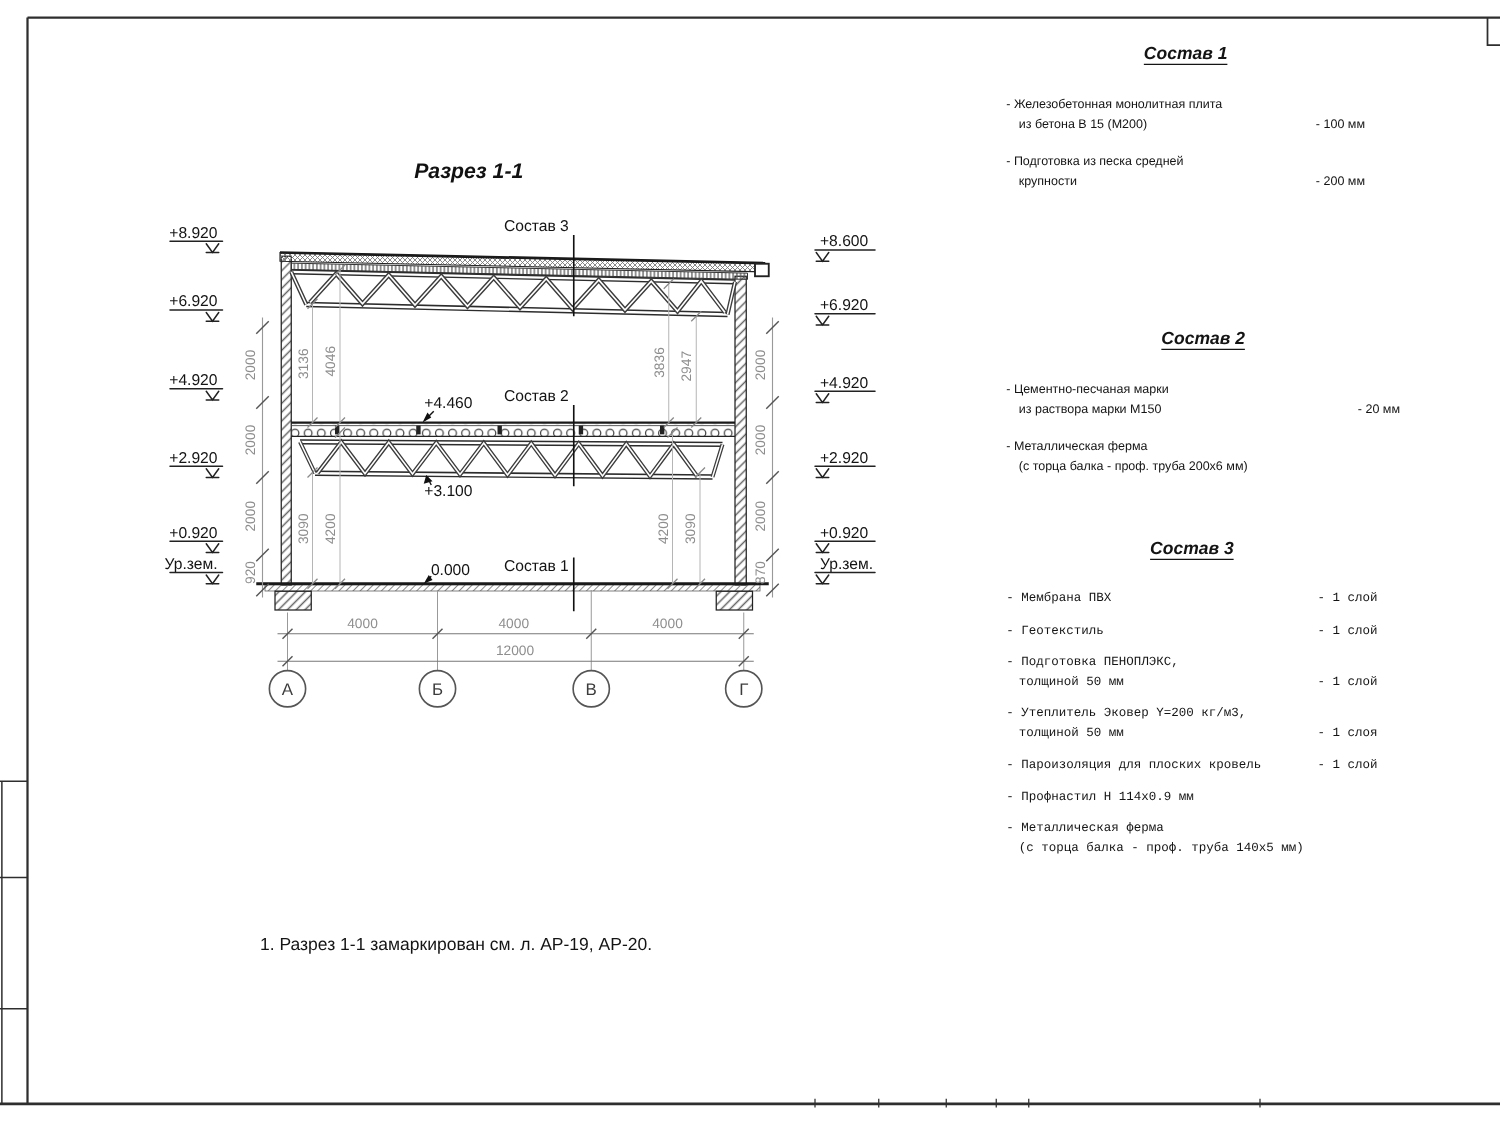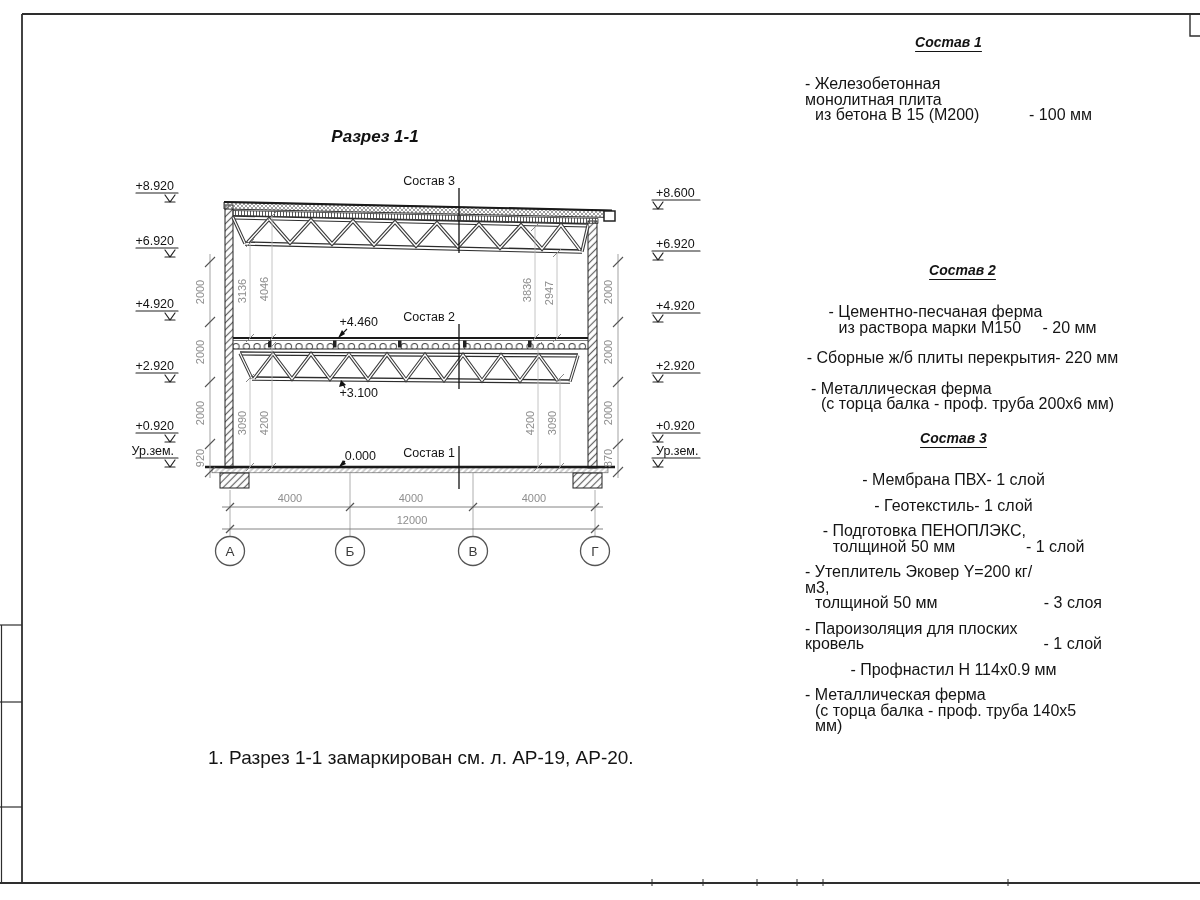--- a/index.html
+++ b/index.html
@@ -9,26 +9,26 @@
   svg{position:absolute;left:0;top:0;}
   svg text{font-family:"Liberation Sans",sans-serif;}
   .ttl{font-size:17px;font-style:italic;font-weight:bold;fill:#111;}
   .elev{font-size:12.5px;fill:#141414;}
   .lbl{font-size:12.5px;fill:#141414;}
   .dim{font-size:11px;fill:#8e8e8e;}
   .ax{font-size:13.5px;fill:#3c3c3c;}
   .spec{position:absolute;}
   .spec h3{margin:0 0 26px 0;font-size:14px;font-style:italic;font-weight:bold;
            text-align:center;text-decoration:underline;text-underline-offset:4px;}
-  .it{display:flex;justify-content:center;align-items:flex-end;
-      font-size:16px;line-height:15.5px;margin-bottom:15px;}
-  .spec3 .it{margin-bottom:10px;}
+  .it{display:flex;justify-content:space-between;align-items:flex-end;
+      font-size:10px;line-height:15.5px;margin-bottom:15px;}
+  .spec3 .it{margin-bottom:10px;font-family:Liberation Mono, monospace;}
   .cont{padding-left:10px;}
   .val{white-space:nowrap;}
-  .note{position:absolute;left:208px;top:747px;font-size:19px;}
+  .note{position:absolute;left:208px;top:747px;font-size:14px;}
   .s1{left:805px;top:34px;width:287px;}
   .s2{left:805px;top:262px;width:315px;}
   .s3{left:805px;top:430px;width:297px;}
 </style>
 </head>
 <body>
 
 <div class="sheet">
 
 <svg width="1200" height="900" viewBox="0 0 1200 900">
@@ -318,36 +318,37 @@
 
   <div class="spec s1">
     <h3>Состав 1</h3>
     <div class="it">
       <div>
           <div>- Железобетонная монолитная плита</div>
           <div class="cont">из бетона В 15 (М200)</div>
         </div>
       <div class="val">- 100 мм</div>
     </div>
+    <div class="it">
+      <div>
+          <div>- Подготовка из песка средней</div>
+          <div class="cont">крупности</div>
+        </div>
+      <div class="val">- 200 мм</div>
+    </div>
   </div>
 
   <div class="spec s2">
     <h3>Состав 2</h3>
     <div class="it">
       <div>
-          <div>- Цементно-песчаная ферма</div>
+          <div>- Цементно-песчаная марки</div>
           <div class="cont">из раствора марки М150</div>
         </div>
       <div class="val">- 20 мм</div>
-    </div>
-    <div class="it">
-      <div>
-          <div>- Сборные ж/б плиты перекрытия</div>
-        </div>
-      <div class="val">- 220 мм</div>
     </div>
     <div class="it">
       <div>
           <div>- Металлическая ферма</div>
           <div class="cont">(с торца балка - проф. труба 200х6 мм)</div>
         </div>
       <div class="val"></div>
     </div>
   </div>
 
@@ -370,21 +371,21 @@
           <div>- Подготовка ПЕНОПЛЭКС,</div>
           <div class="cont">толщиной 50 мм</div>
         </div>
       <div class="val">- 1 слой</div>
     </div>
     <div class="it">
       <div>
           <div>- Утеплитель Эковер Y=200 кг/м3,</div>
           <div class="cont">толщиной 50 мм</div>
         </div>
-      <div class="val">- 3 слоя</div>
+      <div class="val">- 1 слоя</div>
     </div>
     <div class="it">
       <div>
           <div>- Пароизоляция для плоских кровель</div>
         </div>
       <div class="val">- 1 слой</div>
     </div>
     <div class="it">
       <div>
           <div>- Профнастил Н 114х0.9 мм</div>

